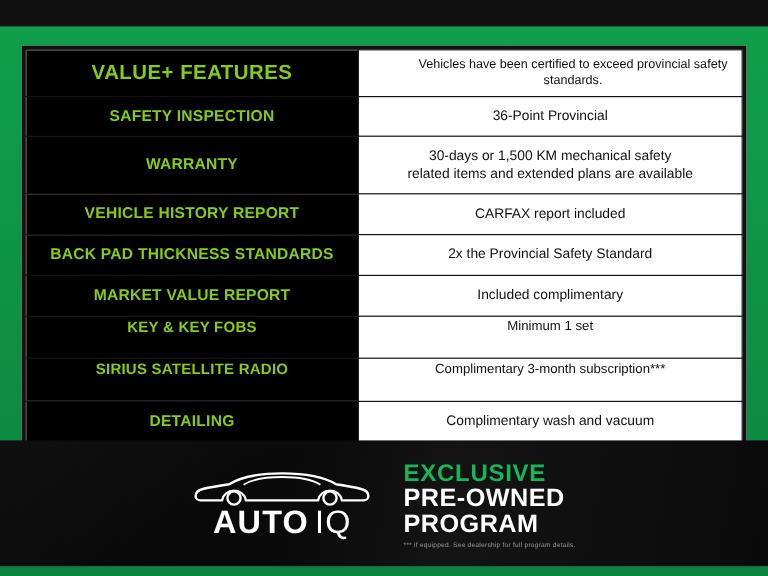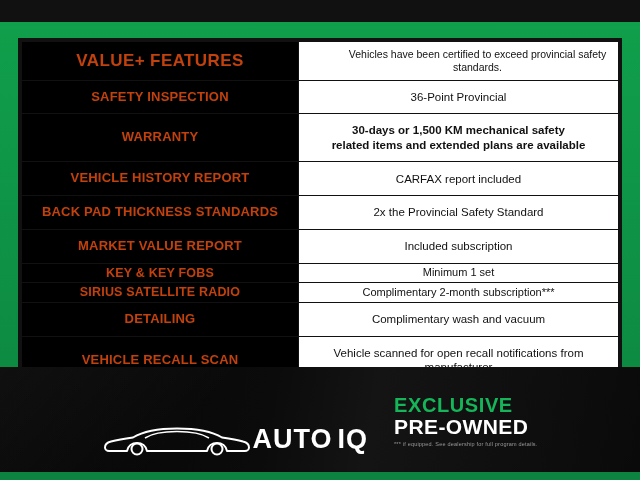--- a/index.html
+++ b/index.html
@@ -49,21 +49,21 @@
     table-layout: fixed;
   }
   table.features td {
     border: 1px solid #111;
     padding: 0;
     vertical-align: middle;
   }
   td.label {
     width: 268px;
     background: #000;
-    color: #c2410c;
+    color: #84cc16;
     text-align: center;
     font-weight: bold;
     letter-spacing: 0.2px;
     font-size: 12.5px;
     padding: 5px 4px;
     line-height: 1.15;
   }
   td.value {
     background: #fff;
     color: #111;
@@ -81,21 +81,21 @@
   tr.header td.value {
     font-size: 10.5px;
     padding-left: 38px;
   }
   
   tr.tall td { padding-top: 9px; padding-bottom: 9px; }
   tr.tall td.label { font-size: 13px; }
   tr.tall td.value { font-size: 11.5px; }
   tr.last td.label { font-size: 14px; padding: 9px 4px; }
   tr.last td.value { font-size: 13px; }
-  tr.compact td { padding-top: 2px; padding-bottom: 2px; }
+  tr.compact td { padding-top: 2px; padding-bottom: 18px; }
 
   
   .brandband {
     position: absolute;
     left: 0;
     right: 0;
     bottom: 8px;
     height: 105px;
     background:
       linear-gradient(100deg, #050505 0%, #0b0b0b 42%, #141414 58%, #0a0a0a 100%);
@@ -112,44 +112,44 @@
   .band-inner {
     position: absolute;
     inset: 0;
     display: flex;
     align-items: center;
     justify-content: center;
     gap: 26px;
   }
   .logo-block {
     display: flex;
-    flex-direction: row;
+    flex-direction: column;
     align-items: center;
     position: relative;
-    top: 20px;
+    top: 0;
   }
   .car-glyph {
     width: 150px;
     height: 34px;
     display: block;
     margin-bottom: -2px;
   }
   .logo-text {
     color: #ffffff;
     font-size: 27px;
     font-weight: bold;
     letter-spacing: 1px;
     line-height: 1;
     display: flex;
     align-items: center;
     gap: 5px;
   }
   .logo-text .iq {
     color: #ffffff;
-    font-weight: bold;
+    font-weight: normal;
   }
   .txt-block {
     color: #fff;
     line-height: 1.02;
     position: relative;
     top: 2px;
   }
   .txt-block .l1 {
     color: #15b65a;
     font-size: 20px;
@@ -184,42 +184,42 @@
         <tr class="header">
           <td class="label">VALUE+ FEATURES</td>
           <td class="value">Vehicles have been certified to exceed provincial safety standards.</td>
         </tr>
         <tr class="tall">
           <td class="label">SAFETY INSPECTION</td>
           <td class="value">36-Point Provincial</td>
         </tr>
         <tr class="tall">
           <td class="label">WARRANTY</td>
-          <td class="value" style="white-space:pre-line;font-weight:bold;">30-days or 1,500 KM mechanical safety
+          <td class="value" style="white-space:pre-line;">30-days or 1,500 KM mechanical safety
 related items and extended plans are available</td>
         </tr>
         <tr class="tall">
           <td class="label">VEHICLE HISTORY REPORT</td>
           <td class="value">CARFAX report included</td>
         </tr>
         <tr class="tall">
           <td class="label">BACK PAD  THICKNESS STANDARDS</td>
           <td class="value">2x the Provincial Safety Standard</td>
         </tr>
         <tr class="tall">
           <td class="label">MARKET VALUE REPORT</td>
-          <td class="value">Included subscription</td>
+          <td class="value">Included complimentary</td>
         </tr>
         <tr class="compact">
           <td class="label">KEY &amp; KEY FOBS</td>
           <td class="value">Minimum 1 set</td>
         </tr>
         <tr class="compact">
           <td class="label">SIRIUS SATELLITE RADIO</td>
-          <td class="value">Complimentary 2-month subscription***</td>
+          <td class="value">Complimentary 3-month subscription***</td>
         </tr>
         <tr class="tall">
           <td class="label">DETAILING</td>
           <td class="value">Complimentary wash and vacuum</td>
         </tr>
         <tr class="tall">
           <td class="label">VEHICLE RECALL SCAN</td>
           <td class="value">Vehicle scanned for open recall notifications from manufacturer</td>
         </tr>
         <tr class="last">
@@ -240,19 +240,20 @@
           <path d="M86 26 C100 17 122 13 150 13 C178 13 200 17 214 26" fill="none" stroke="#ffffff" stroke-width="3"></path>
         </svg>
         <div class="logo-text">
           <span>AUTO</span>
           <span class="iq">IQ</span>
         </div>
       </div>
       <div class="txt-block">
         <div class="l1">EXCLUSIVE</div>
         <div class="l2">PRE-OWNED</div>
+        <div class="l3">PROGRAM</div>
         <div class="fine">*** if equipped. See dealership for full program details.</div>
       </div>
     </div>
   </div>
 
   <div class="bottom-stripe"></div>
 </div>
 
 </body></html>

